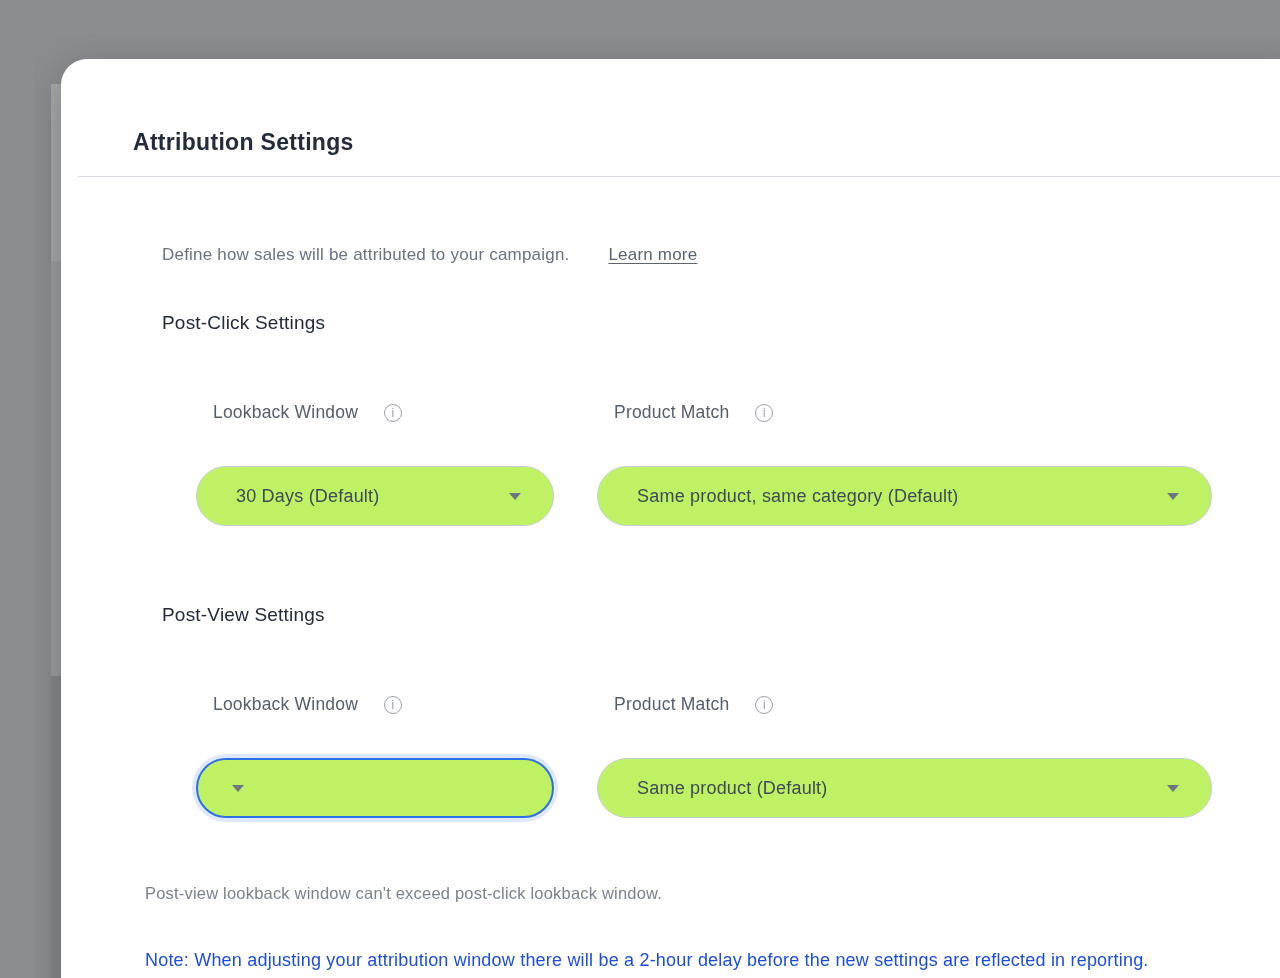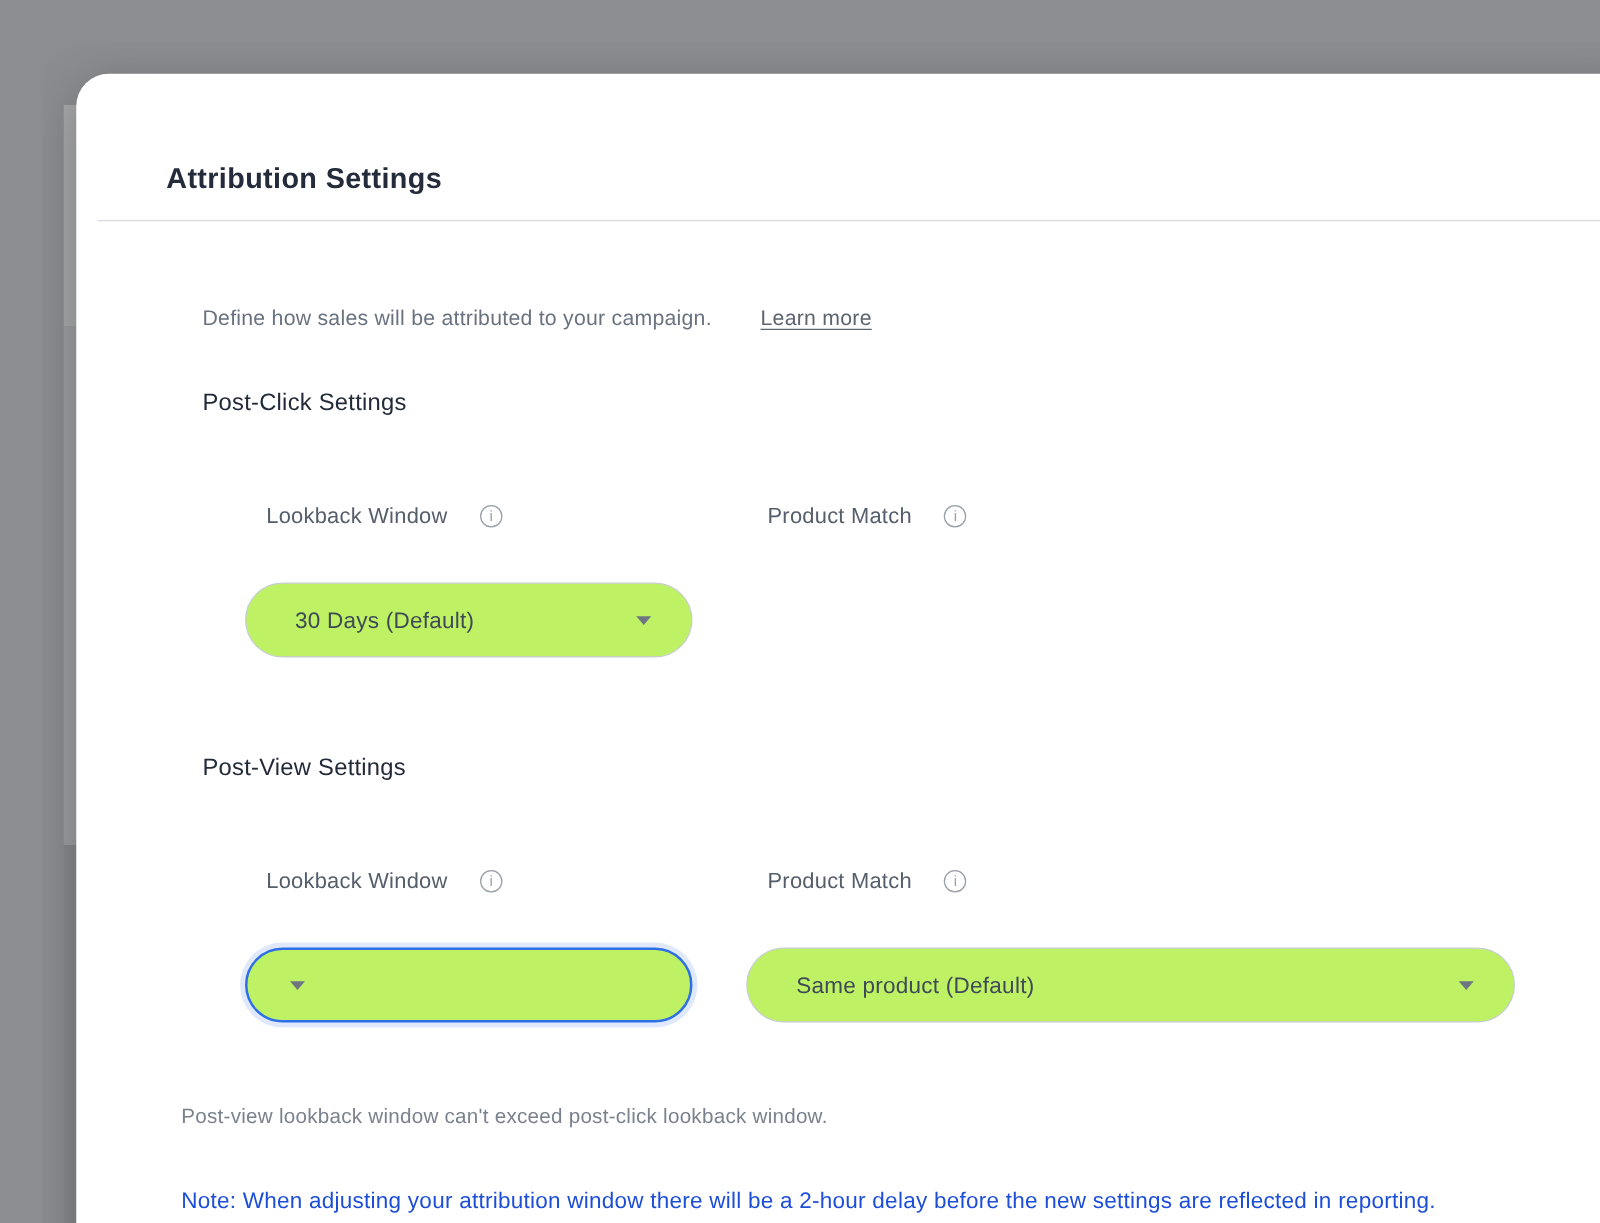--- a/index.html
+++ b/index.html
@@ -180,20 +180,24 @@
           <div class="select-box">
             <span class="select-value">30 Days (Default)</span>
             <span class="chevron-down"></span>
           </div>
         </div>
         <div class="field field-right">
           <div class="field-label-row">
             <span>Product Match</span>
             <i class="info-icon">i</i>
           </div>
+          <div class="select-box">
+            <span class="select-value">Same product, same category (Default)</span>
+            <span class="chevron-down"></span>
+          </div>
         </div>
       </div>
     </div>
 
     <div class="section-post-view">
       <div class="section-heading">Post-View Settings</div>
       <div class="fields-row">
         <div class="field field-left">
           <div class="field-label-row">
             <span>Lookback Window</span>

